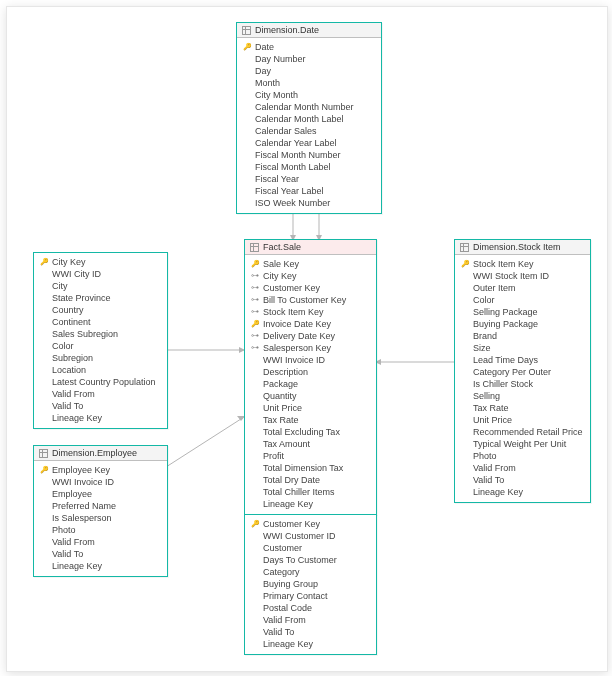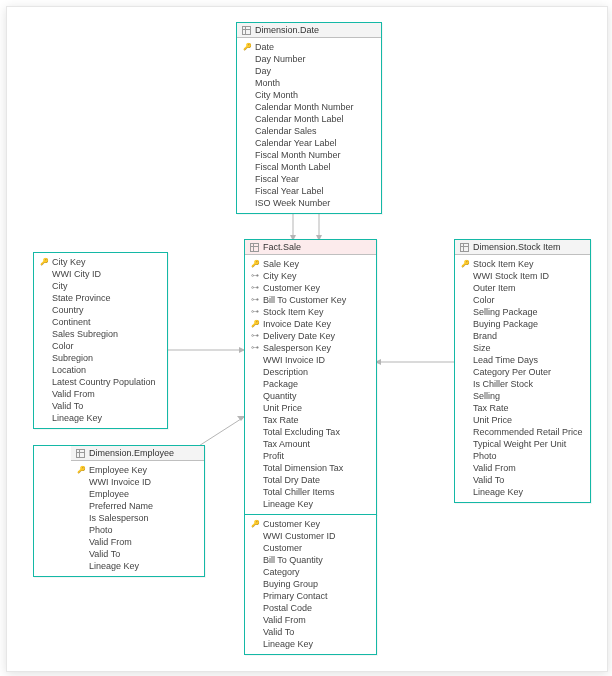--- a/index.html
+++ b/index.html
@@ -364,21 +364,21 @@
           <span class="blank-ico"></span>
           <span>Valid To</span>
         </div>
         <div class="row">
           <span class="blank-ico"></span>
           <span>Lineage Key</span>
         </div>
       </div>
   </div>
 
-  <div id="tbl-emp" class="table" style="left:26px;top:438px;width:133px;padding-left:37px;">
+  <div id="tbl-emp" class="table" style="left:26px;top:438px;width:133px;">
     <div class="t-head">
       <span class="grid-ico">
           <svg width="9" height="9">
             <rect x="0.5" y="0.5" width="8" height="8" fill="none" stroke="#999"></rect>
             <line x1="0.5" y1="3.5" x2="8.5" y2="3.5" stroke="#999"></line>
             <line x1="3.5" y1="0.5" x2="3.5" y2="8.5" stroke="#999"></line>
           </svg>
         </span>
       <span>Dimension.Employee</span>
     </div>
@@ -431,21 +431,21 @@
         <div class="row">
           <span class="blank-ico"></span>
           <span>WWI Customer ID</span>
         </div>
         <div class="row">
           <span class="blank-ico"></span>
           <span>Customer</span>
         </div>
         <div class="row">
           <span class="blank-ico"></span>
-          <span>Bill To Quantity</span>
+          <span>Days To Customer</span>
         </div>
         <div class="row">
           <span class="blank-ico"></span>
           <span>Category</span>
         </div>
         <div class="row">
           <span class="blank-ico"></span>
           <span>Buying Group</span>
         </div>
         <div class="row">

